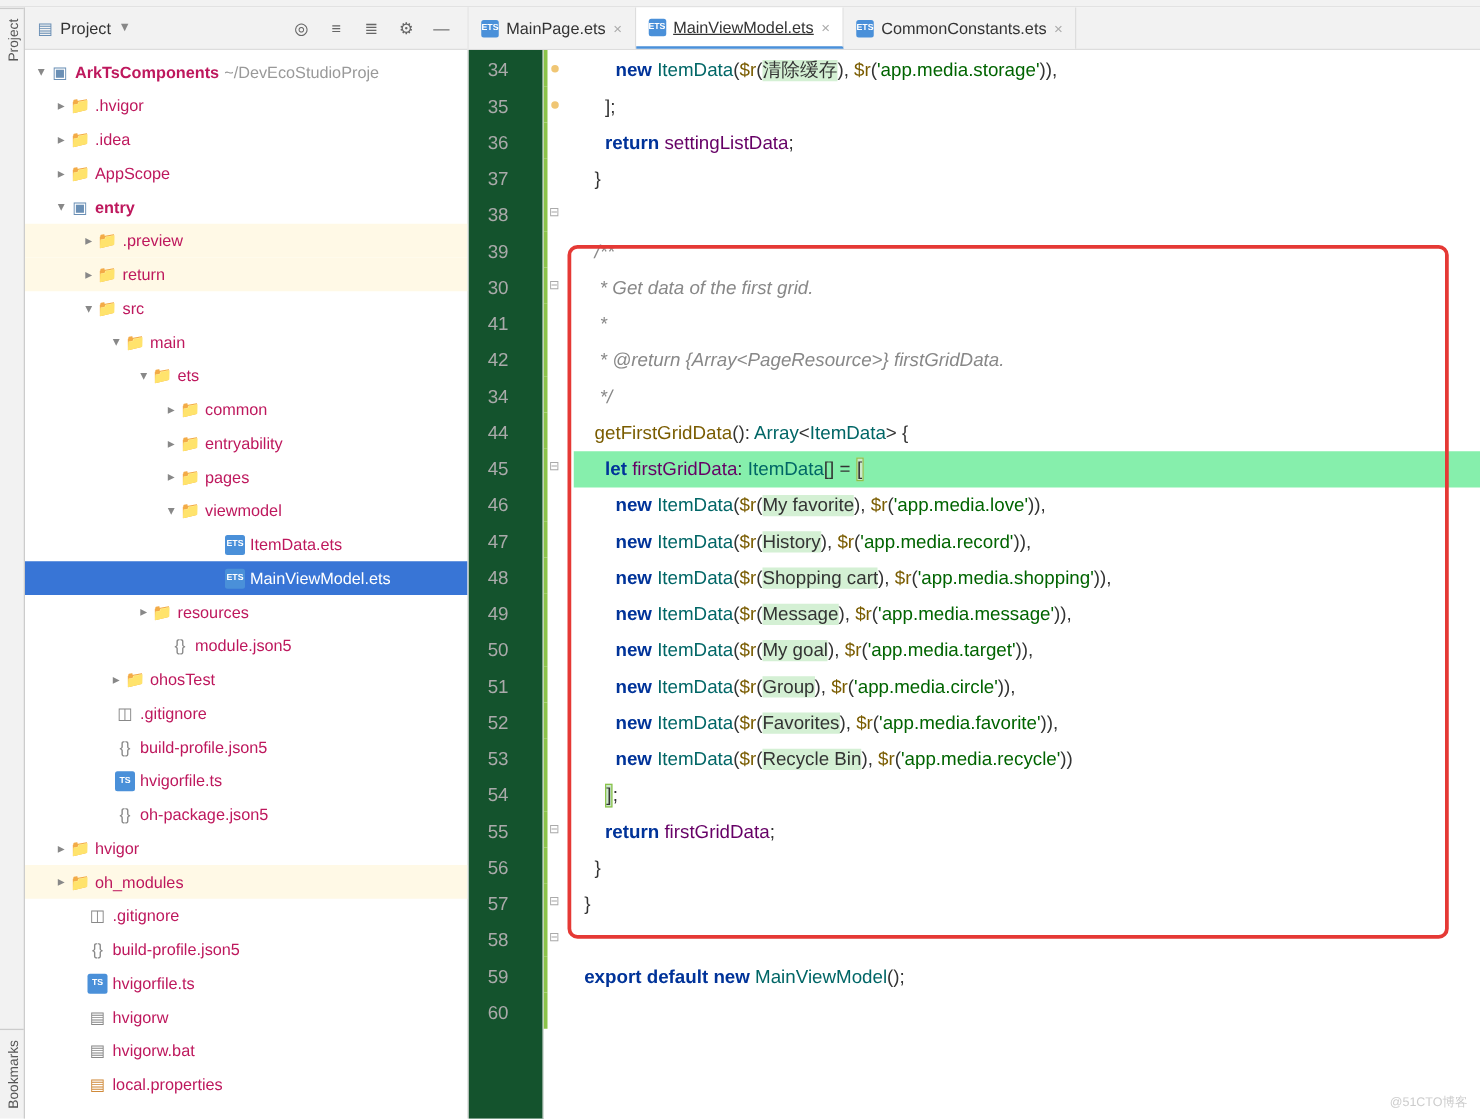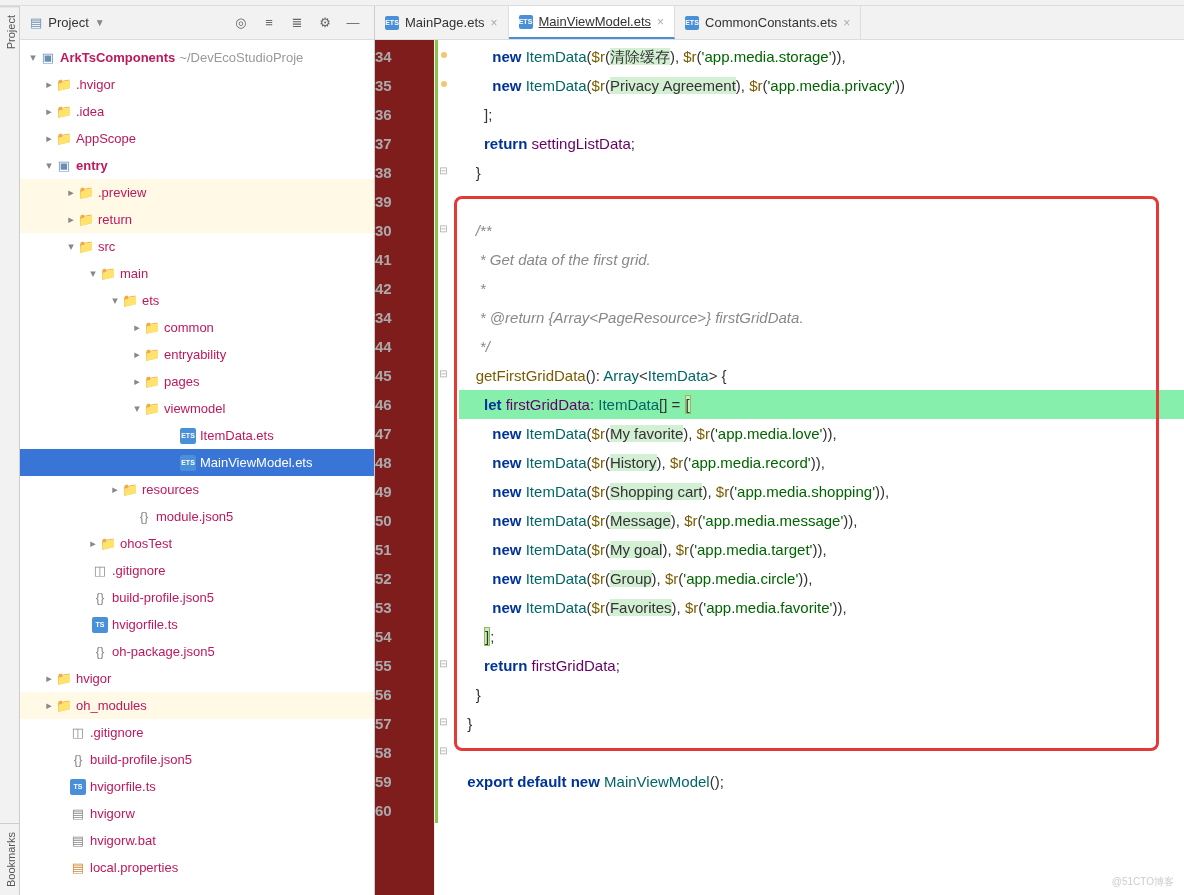--- a/index.html
+++ b/index.html
@@ -38,21 +38,21 @@
 
 .editor-area { flex: 1; display: flex; flex-direction: column; background: #fff; }
 .tabs { height: 34px; background: #f2f2f2; border-bottom: 1px solid #ddd; display: flex; align-items: stretch; }
 .tab-item { display: flex; align-items: center; padding: 0 10px; gap: 6px; border-right: 1px solid #ddd; cursor: pointer; background: #f2f2f2; }
 .tab-item.active { background: #fff; border-bottom: 2px solid #4a90d9; }
 .tab-item .tab-icon { width: 14px; height: 14px; background: #4a90d9; color: #fff; font-size: 7px; font-weight: bold; display: flex; align-items: center; justify-content: center; border-radius: 2px; }
 .tab-item .close { color: #aaa; font-size: 12px; }
 .tab-item.active .tab-label { text-decoration: underline; }
 
 .code-area { flex: 1; display: flex; position: relative; font-family: "JetBrains Mono", Consolas, monospace; font-size: 15px; line-height: 29px; }
-.gutter { width: 60px; background: #7f1d1d; border-right: 1px solid #eee; color: #aaa; text-align: left; padding-right: 12px; padding-top: 2px; font-weight: bold; }
+.gutter { width: 60px; background: #14532d; border-right: 1px solid #eee; color: #aaa; text-align: center; padding-right: 12px; padding-top: 2px; }
 .gutter-line { height: 29px; }
 .gutter-strip { width: 14px; background: #fff; }
 .strip-cell { height: 29px; display: flex; align-items: center; justify-content: center; }
 .strip-cell.green { border-left: 3px solid #8bc34a; }
 .strip-cell.fold { color: #aaa; font-size: 10px; }
 .strip-cell.yellow-dot::after { content: ""; width: 6px; height: 6px; background: #f0c674; border-radius: 50%; display: block; }
 
 .code-body { flex: 1; padding-left: 10px; padding-top: 2px; position: relative; }
 .code-line { height: 29px; white-space: pre; }
 .code-line.current { background: #86efac; }
@@ -330,39 +330,39 @@
           <div class="strip-cell green"></div>
           <div class="strip-cell green fold">⊟</div>
           <div class="strip-cell green"></div>
           <div class="strip-cell green fold">⊟</div>
           <div class="strip-cell green fold">⊟</div>
           <div class="strip-cell green"></div>
           <div class="strip-cell green"></div>
         </div>
       <div class="code-body" id="codebody">
           <div class="code-line">        <span class="new-kw">new</span> <span class="type">ItemData</span>(<span class="fn">$r</span>(<span class="str-bg">清除缓存</span>), <span class="fn">$r</span>(<span class="str">'app.media.storage'</span>)),</div>
-          <div class="code-line">        <span class="new-kw">new</span> <span class="type">ItemData</span>(<span class="fn">$r</span>(<span class="str-bg">Privacy Agreement</span>), <span class="fn">$r</span>(<span class="str">'app.media.privacy'</span>))</div>
           <div class="code-line">      ];</div>
           <div class="code-line">      <span class="kw">return</span> <span class="var">settingListData</span>;</div>
           <div class="code-line">    }</div>
           <div class="code-line"></div>
           <div class="code-line">    <span class="comment">/**</span></div>
           <div class="code-line"><span class="comment">     * Get data of the first grid.</span></div>
           <div class="code-line"><span class="comment">     *</span></div>
           <div class="code-line"><span class="comment">     * @return {Array&lt;PageResource&gt;} firstGridData.</span></div>
           <div class="code-line"><span class="comment">     */</span></div>
           <div class="code-line">    <span class="fn">getFirstGridData</span>(): <span class="type">Array</span>&lt;<span class="type">ItemData</span>&gt; {</div>
           <div class="code-line current">      <span class="kw">let</span> <span class="var">firstGridData</span>: <span class="type">ItemData</span>[] = <span class="bracket-hl">[</span></div>
           <div class="code-line">        <span class="new-kw">new</span> <span class="type">ItemData</span>(<span class="fn">$r</span>(<span class="str-bg">My favorite</span>), <span class="fn">$r</span>(<span class="str">'app.media.love'</span>)),</div>
           <div class="code-line">        <span class="new-kw">new</span> <span class="type">ItemData</span>(<span class="fn">$r</span>(<span class="str-bg">History</span>), <span class="fn">$r</span>(<span class="str">'app.media.record'</span>)),</div>
           <div class="code-line">        <span class="new-kw">new</span> <span class="type">ItemData</span>(<span class="fn">$r</span>(<span class="str-bg">Shopping cart</span>), <span class="fn">$r</span>(<span class="str">'app.media.shopping'</span>)),</div>
           <div class="code-line">        <span class="new-kw">new</span> <span class="type">ItemData</span>(<span class="fn">$r</span>(<span class="str-bg">Message</span>), <span class="fn">$r</span>(<span class="str">'app.media.message'</span>)),</div>
           <div class="code-line">        <span class="new-kw">new</span> <span class="type">ItemData</span>(<span class="fn">$r</span>(<span class="str-bg">My goal</span>), <span class="fn">$r</span>(<span class="str">'app.media.target'</span>)),</div>
           <div class="code-line">        <span class="new-kw">new</span> <span class="type">ItemData</span>(<span class="fn">$r</span>(<span class="str-bg">Group</span>), <span class="fn">$r</span>(<span class="str">'app.media.circle'</span>)),</div>
           <div class="code-line">        <span class="new-kw">new</span> <span class="type">ItemData</span>(<span class="fn">$r</span>(<span class="str-bg">Favorites</span>), <span class="fn">$r</span>(<span class="str">'app.media.favorite'</span>)),</div>
+          <div class="code-line">        <span class="new-kw">new</span> <span class="type">ItemData</span>(<span class="fn">$r</span>(<span class="str-bg">Recycle Bin</span>), <span class="fn">$r</span>(<span class="str">'app.media.recycle'</span>))</div>
           <div class="code-line">      <span class="bracket-hl">]</span>;</div>
           <div class="code-line">      <span class="kw">return</span> <span class="var">firstGridData</span>;</div>
           <div class="code-line">    }</div>
           <div class="code-line">  }</div>
           <div class="code-line"></div>
           <div class="code-line">  <span class="kw">export</span> <span class="kw">default</span> <span class="kw">new</span> <span class="type">MainViewModel</span>();</div>
         </div>
     </div>
   </div>
 

